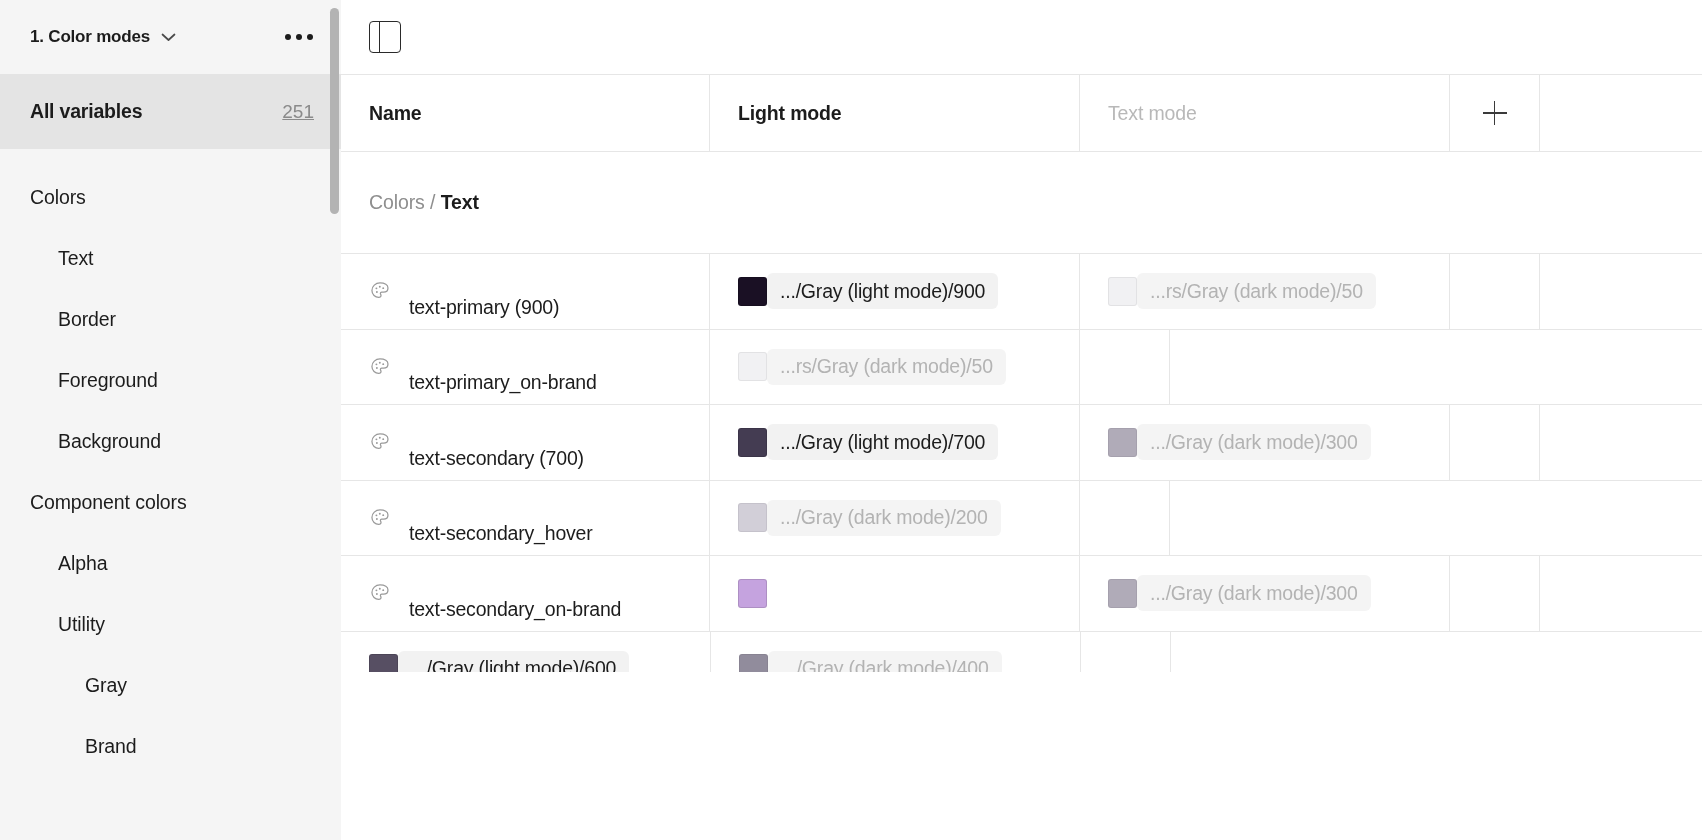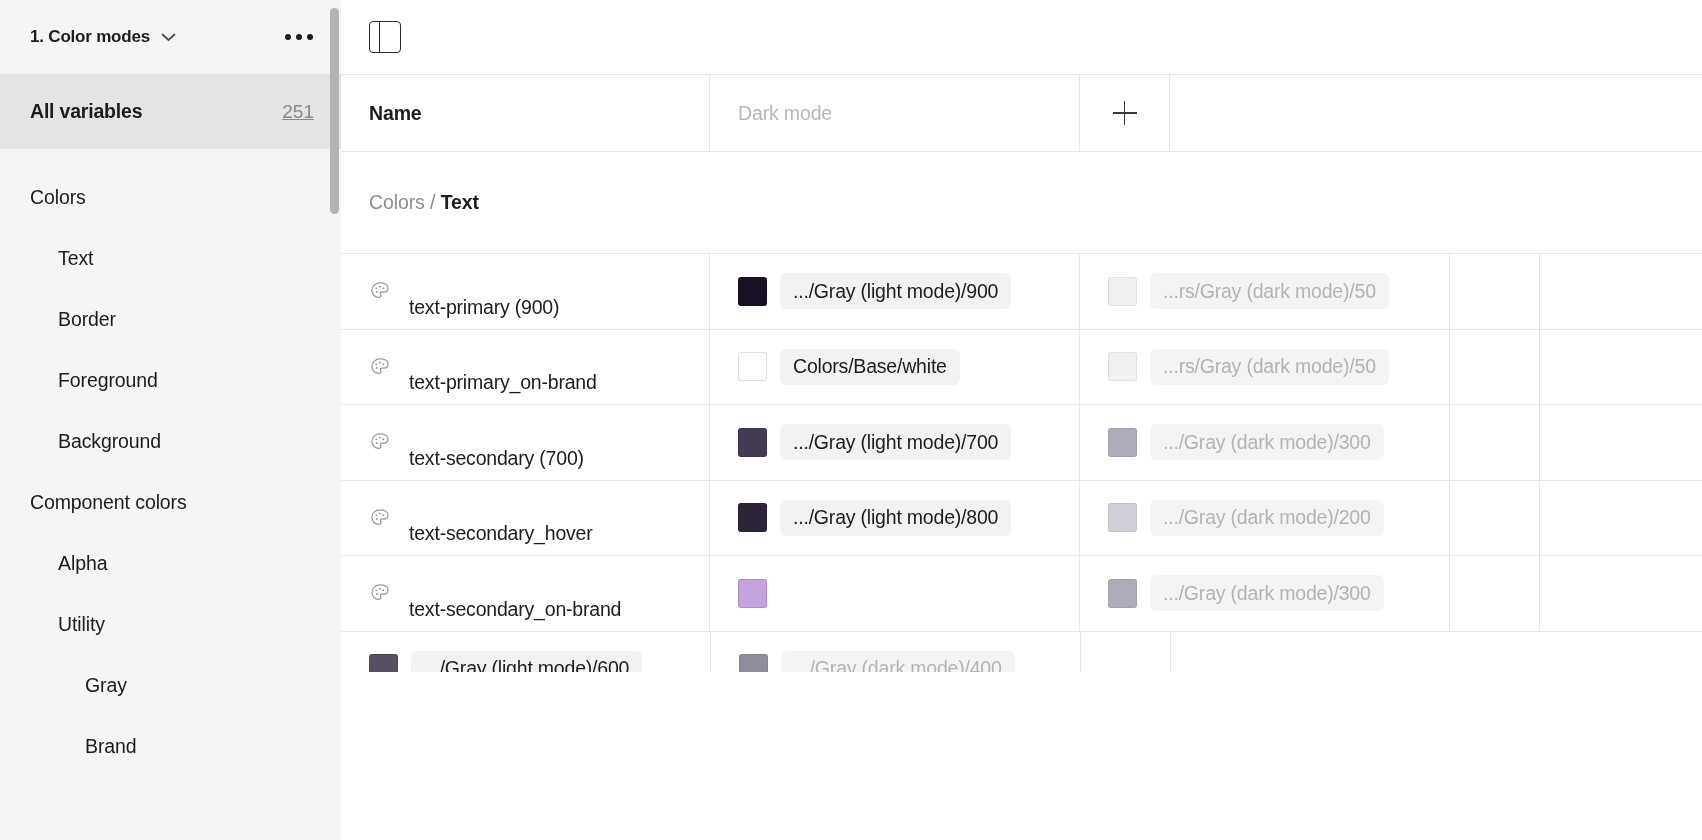--- a/index.html
+++ b/index.html
@@ -280,21 +280,20 @@
   .var-name {
     font-size: 19.5px;
     color: #1c1c1c;
     letter-spacing: -0.2px;
     white-space: nowrap;
     margin-top: 32px;
   }
 
   .cell-value {
     padding-left: 28px;
-    gap: 13px;
   }
 
   .swatch {
     flex: 0 0 29px;
     width: 29px;
     height: 29px;
     border-radius: 3px;
     border: 1px solid rgba(0,0,0,0.12);
   }
 
@@ -422,22 +421,25 @@
         <div class="pt-right"></div>
       </div>
     </div>
 
     <div class="table">
 
       <div class="thead">
         <div class="th col-name">
           <span>Name</span>
         </div>
+        <div class="th col-light">
+          <span>Light mode</span>
+        </div>
         <div class="th col-dark dark-mode-th">
-          <span>Dark mode</span>
+          <span>Text mode</span>
         </div>
         <div class="th col-extra add-col">
           <span class="plus-glyph"></span>
         </div>
         <div class="th col-rest last"></div>
       </div>
 
       <div class="group-breadcrumb-row">
         <div class="breadcrumb">
           <span>Colors</span>
@@ -475,24 +477,20 @@
           <div class="td col-name cell-name">
             <svg class="palette-icon" viewBox="0 0 24 24" fill="none" aria-hidden="true">
               <path d="M12 3.2c-4.9 0-8.8 3.6-8.8 8.2 0 4.5 3.6 7.6 7.4 7.6 1.5 0 2.5-.9 2.5-2 0-1-.7-1.6-.7-2.4 0-.8.6-1.4 1.5-1.4h1.9c2.8 0 4.9-1.9 4.9-4.6 0-3.2-3.4-5.4-8.7-5.4z" stroke="currentColor" stroke-width="1.35" stroke-linejoin="round"></path>
               <circle cx="8.1" cy="9.1" r="1.05" fill="currentColor"></circle>
               <circle cx="11.8" cy="7.4" r="1.05" fill="currentColor"></circle>
               <circle cx="15.5" cy="8.9" r="1.05" fill="currentColor"></circle>
               <circle cx="8.6" cy="13.1" r="1.05" fill="currentColor"></circle>
             </svg>
             <span class="var-name">text-primary_on-brand</span>
           </div>
-          <div class="td col-light cell-value">
-            <span class="swatch" style="background:#ffffff"></span>
-            <span class="value-pill">Colors/Base/white</span>
-          </div>
           <div class="td col-dark cell-value dim">
             <span class="swatch" style="background:#f1f1f3"></span>
             <span class="value-pill">...rs/Gray (dark mode)/50</span>
           </div>
           <div class="td col-extra"></div>
           <div class="td col-rest last"></div>
         </div>
 
         <div class="trow">
           <div class="td col-name cell-name">
@@ -521,24 +519,20 @@
           <div class="td col-name cell-name">
             <svg class="palette-icon" viewBox="0 0 24 24" fill="none" aria-hidden="true">
               <path d="M12 3.2c-4.9 0-8.8 3.6-8.8 8.2 0 4.5 3.6 7.6 7.4 7.6 1.5 0 2.5-.9 2.5-2 0-1-.7-1.6-.7-2.4 0-.8.6-1.4 1.5-1.4h1.9c2.8 0 4.9-1.9 4.9-4.6 0-3.2-3.4-5.4-8.7-5.4z" stroke="currentColor" stroke-width="1.35" stroke-linejoin="round"></path>
               <circle cx="8.1" cy="9.1" r="1.05" fill="currentColor"></circle>
               <circle cx="11.8" cy="7.4" r="1.05" fill="currentColor"></circle>
               <circle cx="15.5" cy="8.9" r="1.05" fill="currentColor"></circle>
               <circle cx="8.6" cy="13.1" r="1.05" fill="currentColor"></circle>
             </svg>
             <span class="var-name">text-secondary_hover</span>
           </div>
-          <div class="td col-light cell-value">
-            <span class="swatch" style="background:#2e2438"></span>
-            <span class="value-pill">.../Gray (light mode)/800</span>
-          </div>
           <div class="td col-dark cell-value dim">
             <span class="swatch" style="background:#d2cfd8"></span>
             <span class="value-pill">.../Gray (dark mode)/200</span>
           </div>
           <div class="td col-extra"></div>
           <div class="td col-rest last"></div>
         </div>
 
         <div class="trow">
           <div class="td col-name cell-name">

